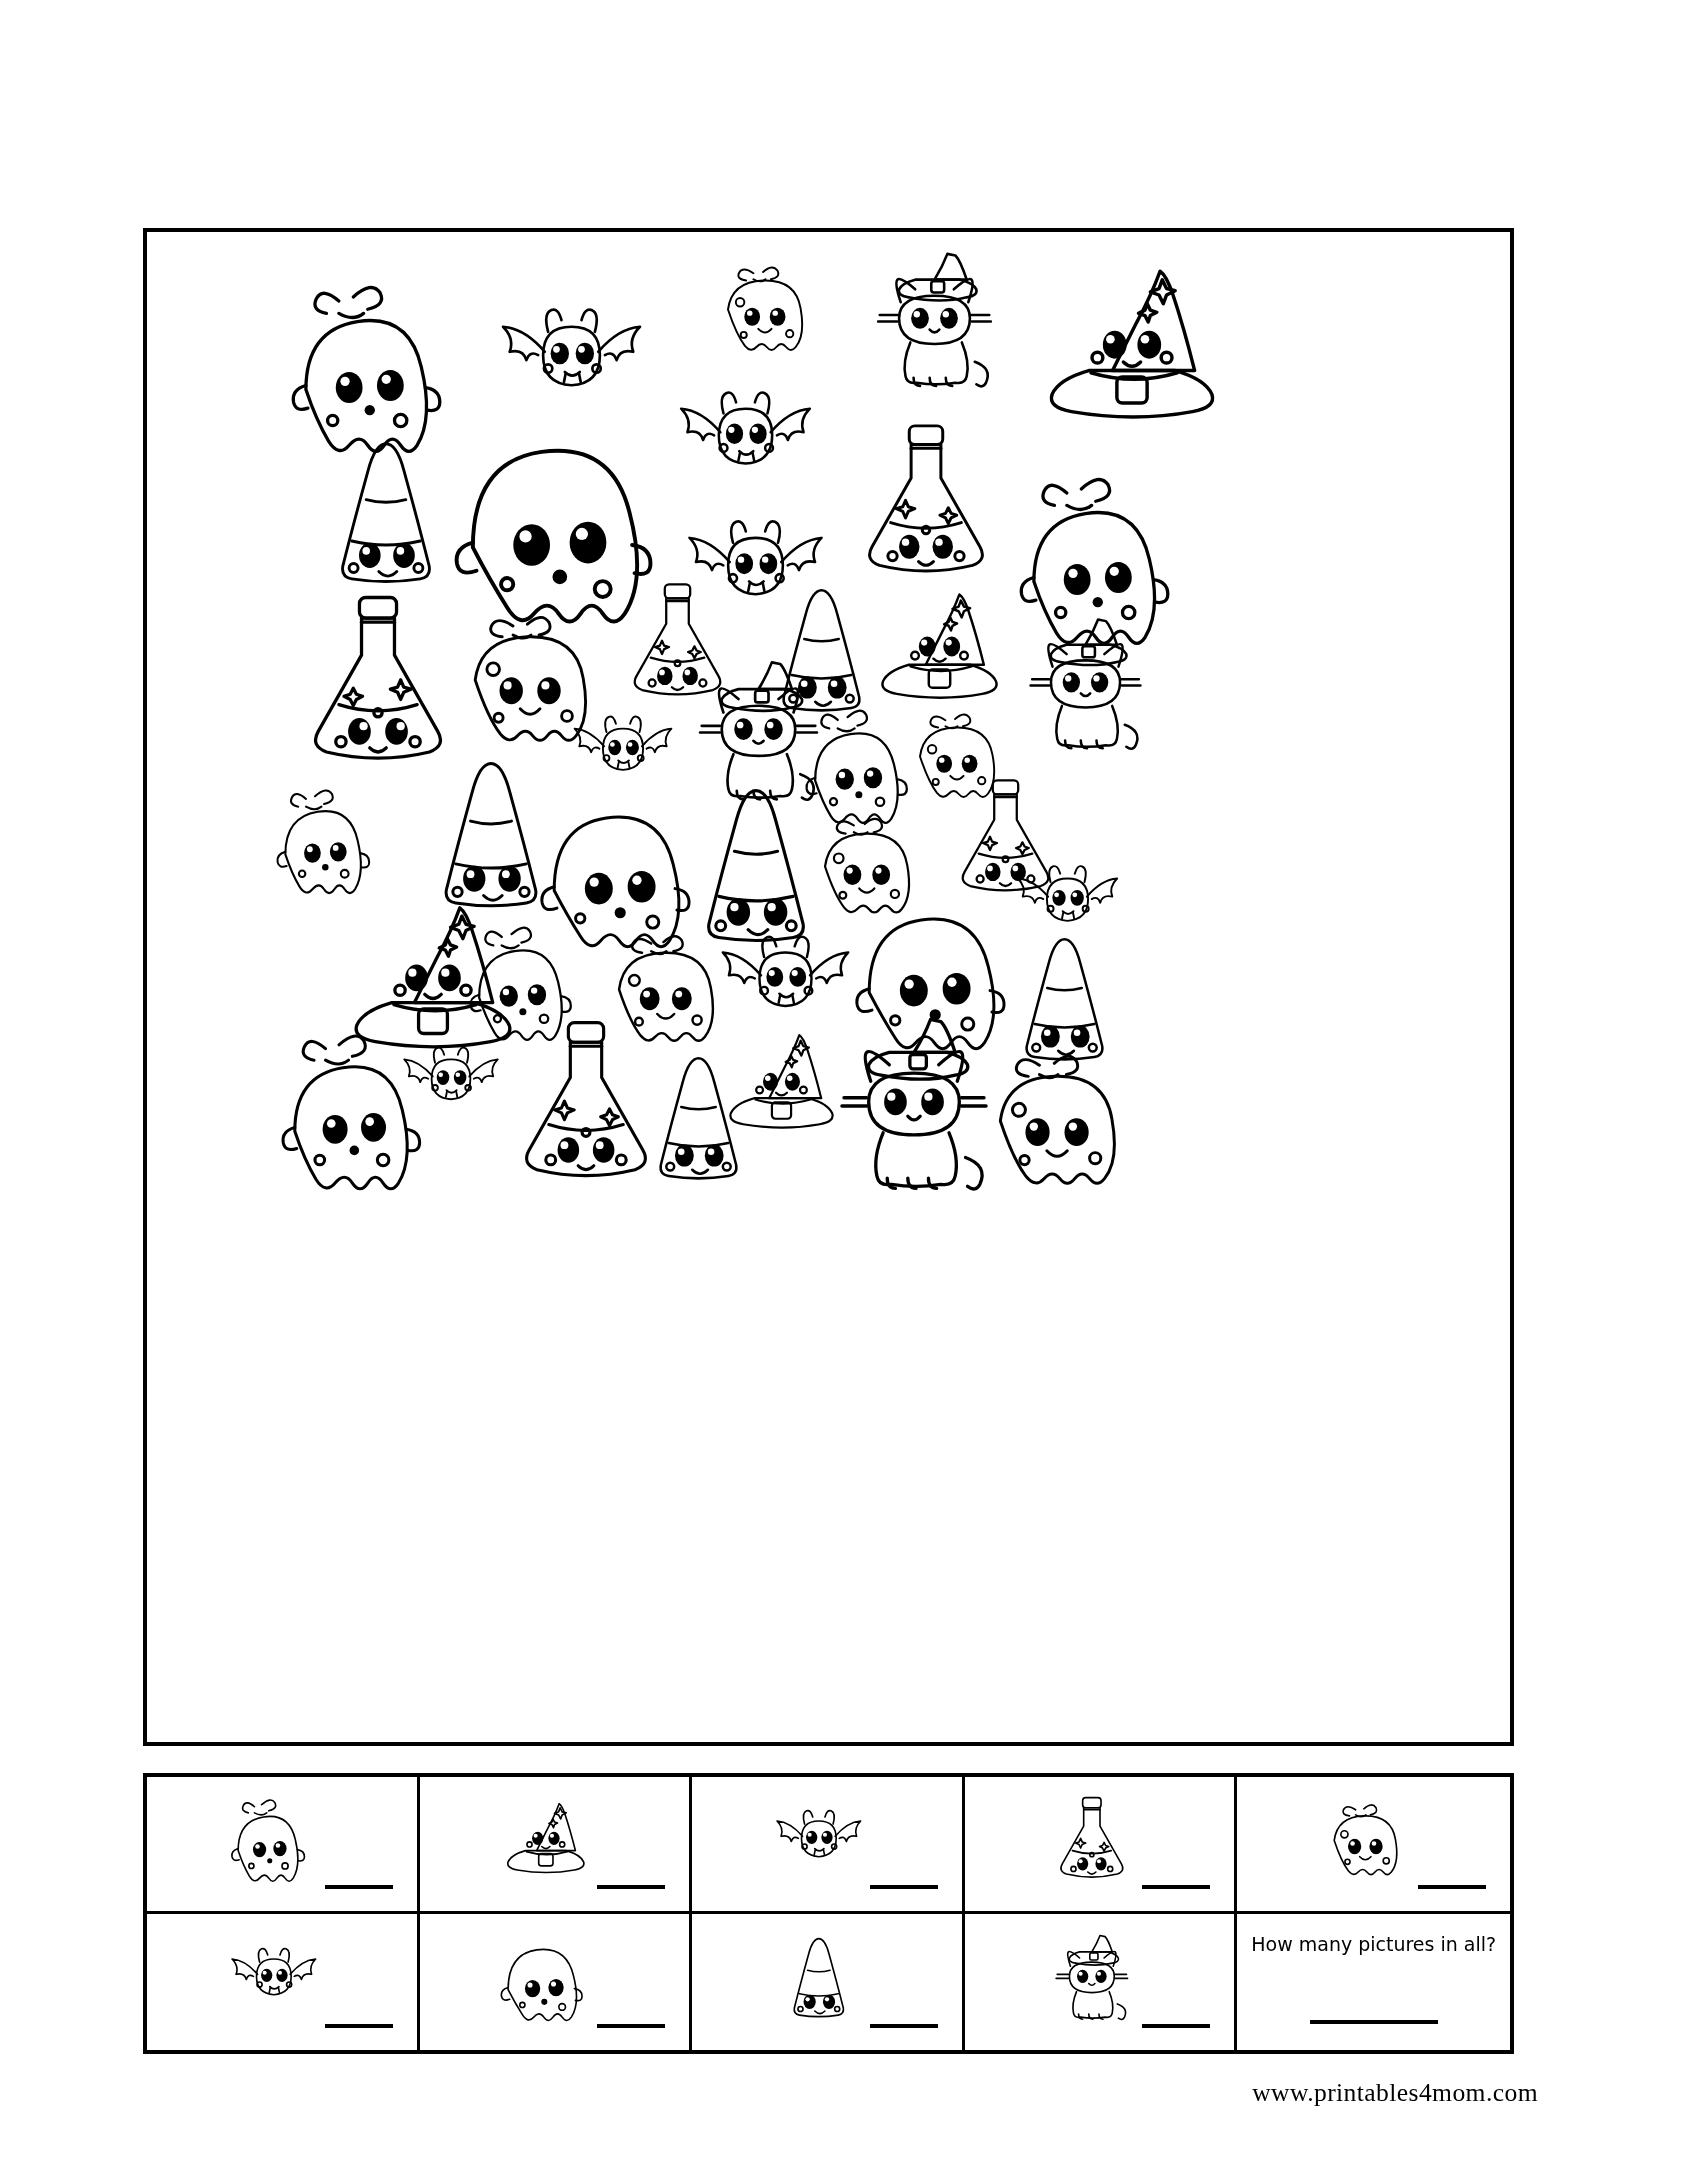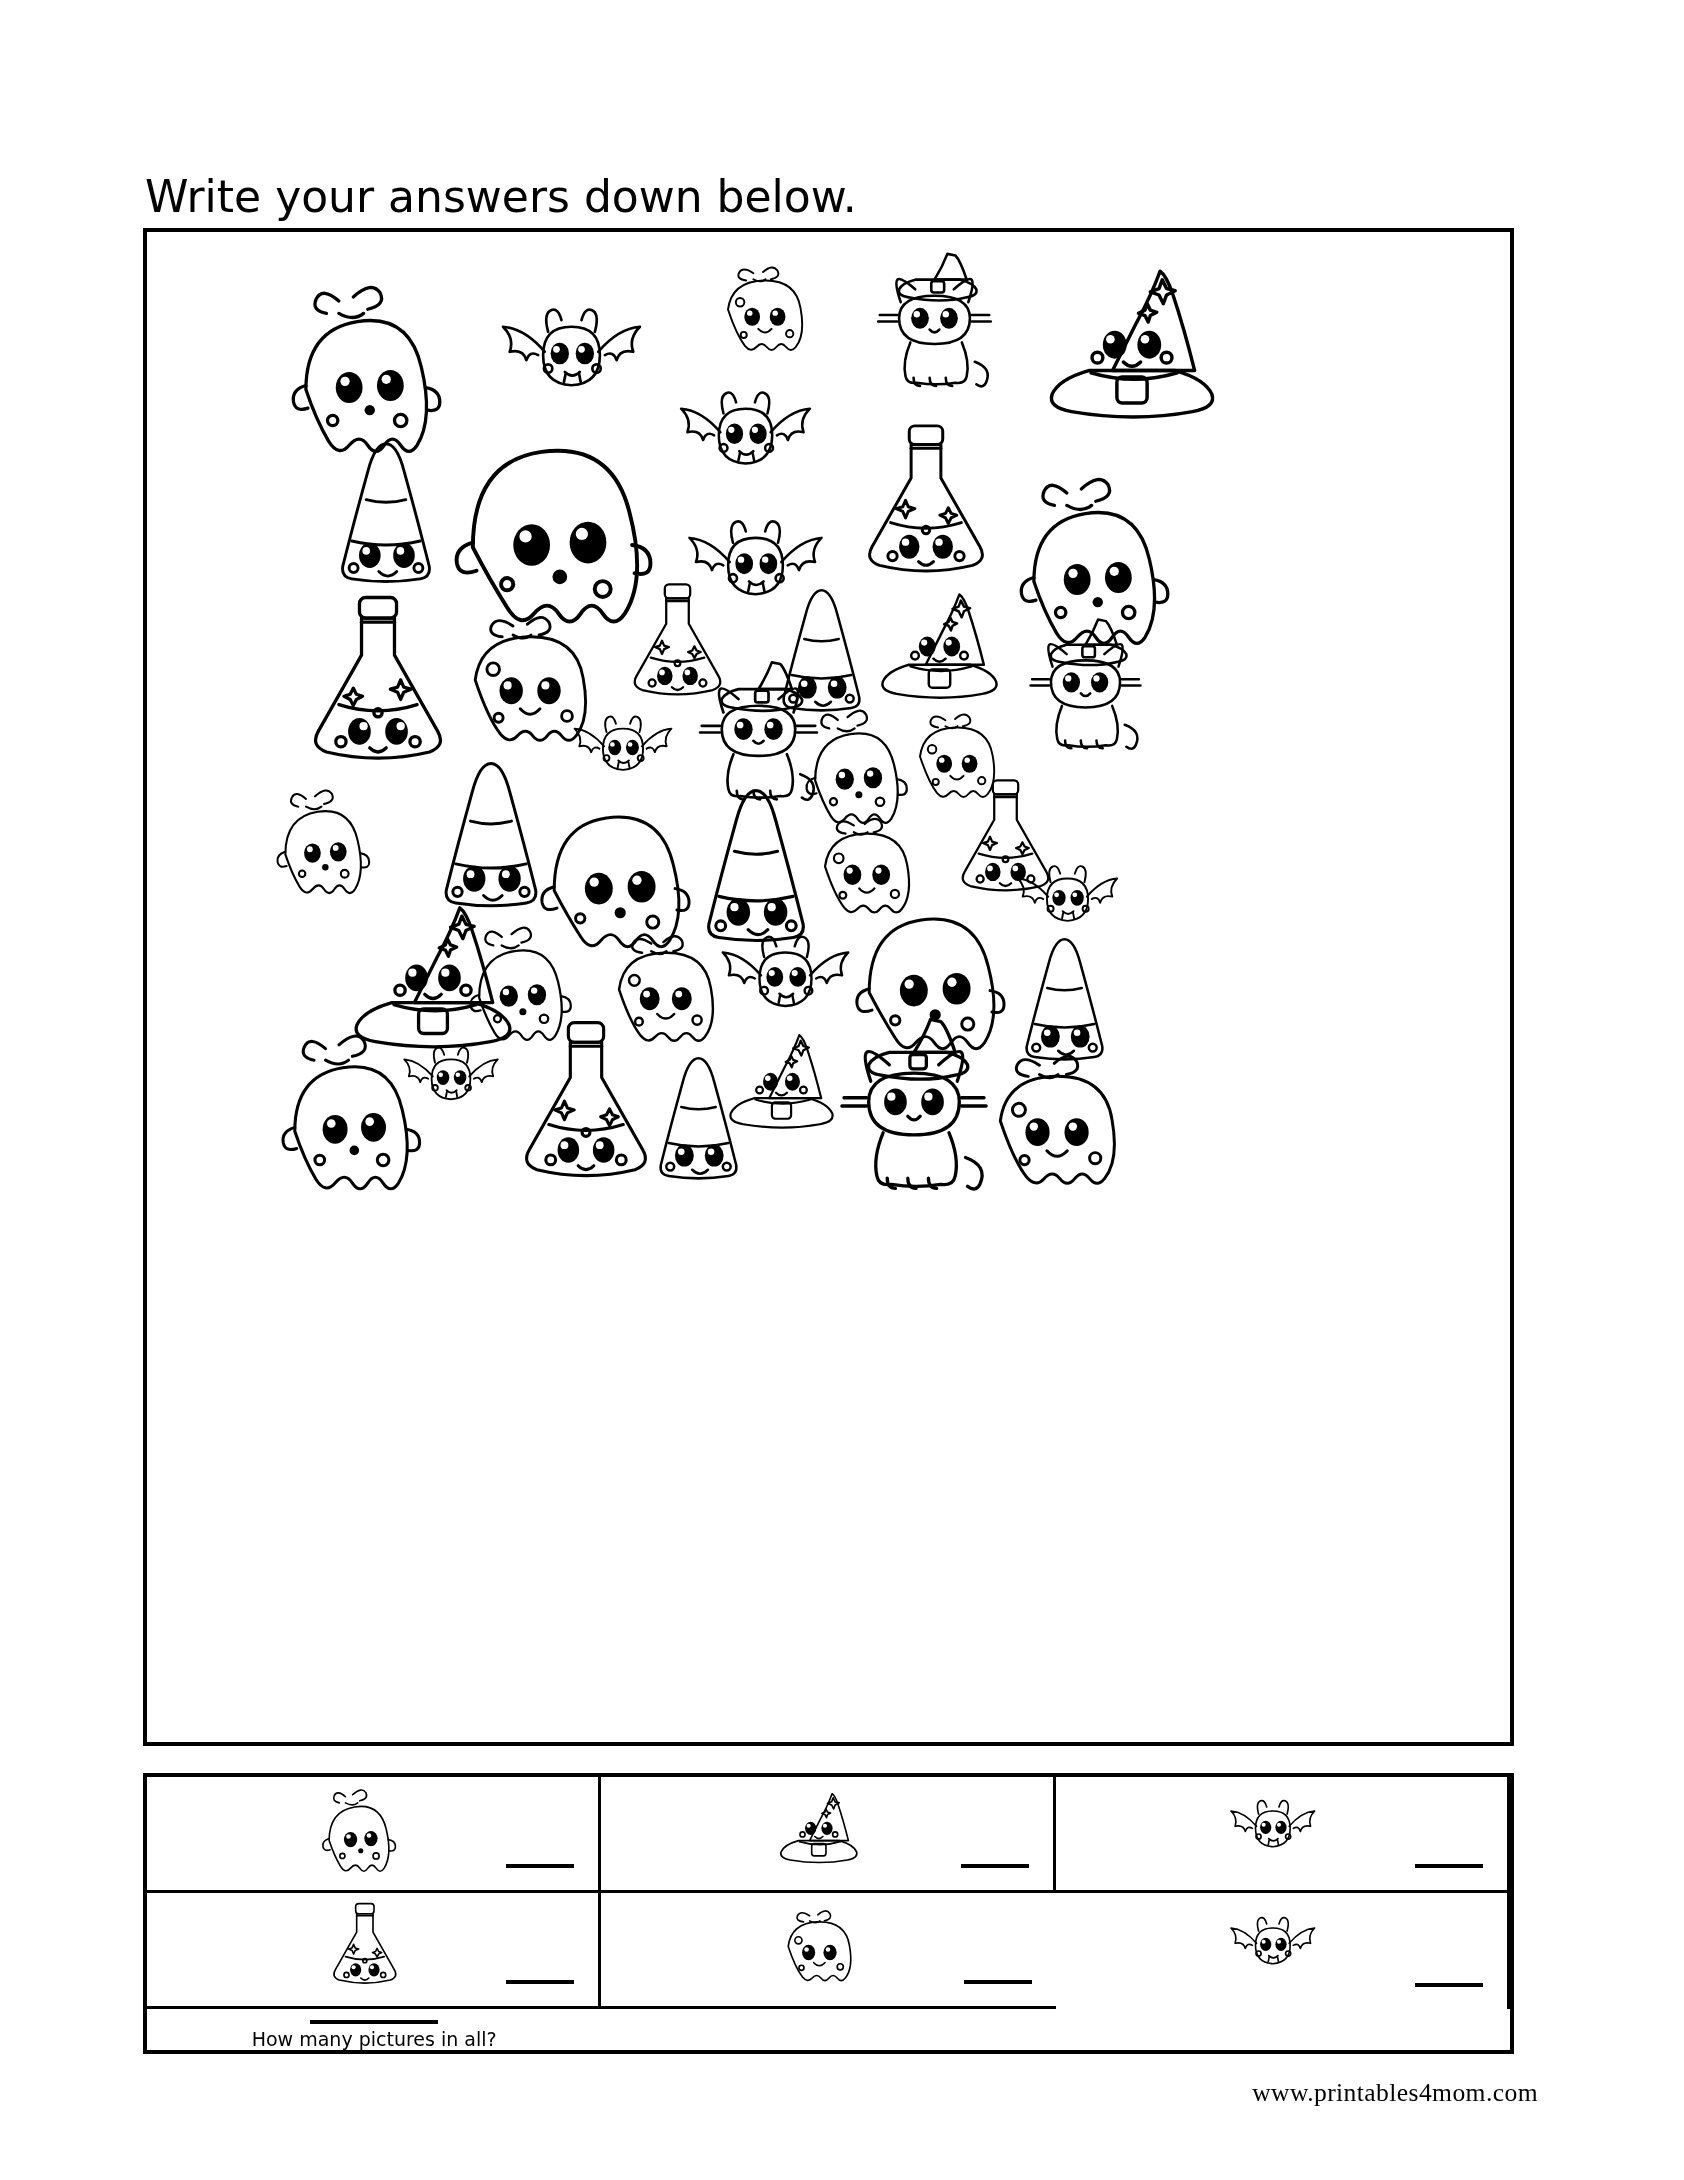--- a/index.html
+++ b/index.html
@@ -69,21 +69,21 @@
   
   .answers {
     position: absolute;
     left: 143px;
     top: 1773px;
     width: 1371px;
     height: 281px;
     border: 4.3px solid #000;
     box-sizing: border-box;
     display: grid;
-    grid-template-columns: repeat(3, 1fr);
+    grid-template-columns: repeat(5, 1fr);
     grid-template-rows: repeat(2, 1fr);
   }
   .cell {
     border-right: 3.4px solid #000;
     border-bottom: 3.4px solid #000;
     box-sizing: border-box;
     position: relative;
     display: flex;
     align-items: center;
     justify-content: center;
@@ -132,21 +132,20 @@
     font-size: 25.6px;
     letter-spacing: 0.4px;
   }
 </style>
 </head>
 <body>
 
 <div class="page">
 
   <div class="header">
-    <div class="subtitle">Write your answers down below.</div>
   </div>
 
   <div class="panel" id="panel">
       <div class="sprite" style="left: 128px; top: 34px; width: 206px; height: 206px;">
         <svg viewBox="0 0 200 200" width="206" height="206">
       <path d="M62 34 q-16-14 -22-2 q-5 11 10 14 M76 30 q18-16 26-4 q6 12 -12 16" fill="none" stroke="#000" stroke-width="3.2" stroke-linecap="round" stroke-linejoin="round"></path>
       <path d="M62 46 q14 8 24 0" fill="none" stroke="#000" stroke-width="3.2" stroke-linecap="round" stroke-linejoin="round"></path>
       <path d="M30 120 q0-58 50-66 q50 -8 62 44 q12 50 -4 76 q-8 12 -16 0 q-8-12 -16 0 q-8 12 -16 0 q-8-12 -18 0 q-10 12 -20 -4 q-12-20 -22-50 z" fill="none" stroke="#000" stroke-width="3.2" stroke-linecap="round" stroke-linejoin="round"></path>
       <path d="M30 116 q-14 4 -12 16 q2 10 14 6" fill="none" stroke="#000" stroke-width="3.2" stroke-linecap="round" stroke-linejoin="round"></path>
       <path d="M146 118 q14 2 14 14 q0 10 -12 8" fill="none" stroke="#000" stroke-width="3.2" stroke-linecap="round" stroke-linejoin="round"></path>

